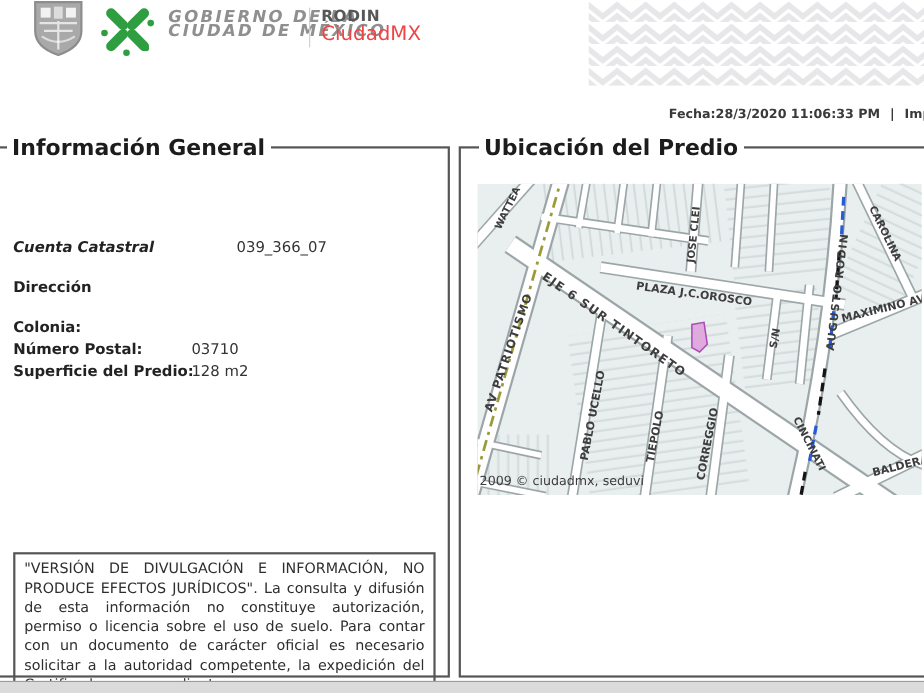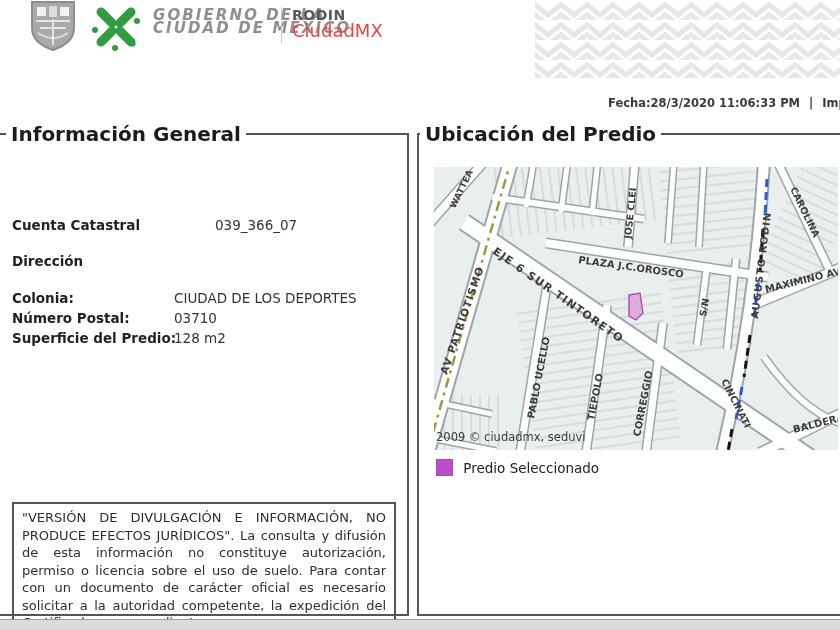--- a/index.html
+++ b/index.html
@@ -21,24 +21,24 @@
   .fecha-line{position:absolute;left:608px;top:96px;font-size:11.5px;font-weight:bold;
     color:#3a3a3a;white-space:nowrap;}
   .fecha-line a{color:#3a3a3a;text-decoration:none;}
   .fecha-sep{margin:0 5px;}
   
   fieldset{position:absolute;border:2px solid #555;background:#fff;margin:0;padding:0;}
   fieldset legend{font-size:20px;font-weight:bold;color:#1c1c1c;padding:0 5px;}
   .fs-left{left:-14px;top:122px;width:419px;height:490px;}
   .fs-left legend{margin-left:18px;}
   .fs-right{left:417px;top:122px;width:500px;height:490px;}
-  .fs-right legend{margin-left:1px;}
+  .fs-right legend{margin-left:16px;}
   
   .row-cuenta{position:absolute;left:24px;top:71px;width:380px;font-size:13.5px;}
-  .row-cuenta .lbl{font-weight:bold;}
+  .row-cuenta .lbl{font-weight:bold;font-style:italic;}
   .row-cuenta .val{position:absolute;left:203px;top:0;color:#333;font-weight:normal;}
   .dir-label{position:absolute;left:24px;top:107px;font-size:13.5px;font-weight:bold;}
   .addr-rows{position:absolute;left:24px;top:142px;width:385px;font-size:13.5px;}
   .addr-row{position:relative;line-height:20px;height:20px;}
   .addr-row .lbl{font-weight:bold;}
   .addr-row .val{position:absolute;left:162px;top:0;color:#333;}
   .disclaimer{position:absolute;left:24px;top:356px;width:364px;height:116px;
     border:2px solid #555;padding:5px 8px;font-size:13px;line-height:17.5px;
     text-align:justify;color:#2e2e2e;overflow:hidden;}
   
@@ -117,21 +117,20 @@
   <div class="row-cuenta">
     <span class="lbl">Cuenta Catastral</span>
     <span class="val">039_366_07</span>
   </div>
 
   <div class="dir-label">Dirección</div>
 
   <div class="addr-rows">
     <div class="addr-row">
       <span class="lbl">Colonia:</span>
-      <span class="val">CIUDAD DE LOS DEPORTES</span>
     </div>
     <div class="addr-row">
       <span class="lbl">Número Postal:</span>
       <span class="val">03710</span>
     </div>
     <div class="addr-row">
       <span class="lbl">Superficie del Predio:</span>
       <span class="val">128 m2</span>
     </div>
   </div>
@@ -237,22 +236,16 @@
           <text transform="translate(287,214) rotate(63)" font-size="9.5">CINCINATI</text>
           <text transform="translate(356,22) rotate(64)" font-size="9.5">CAROLINA</text>
           <text transform="translate(332,126) rotate(-14)" font-size="10">MAXIMINO AV</text>
           <text transform="translate(360,266) rotate(-14)" font-size="10">BALDERA</text>
         </g>
       </g>
     </svg>
     <div class="map-attrib">2009 © ciudadmx, seduvi</div>
   </div>
 
-  <div class="legend-row">
-    <svg class="sw" width="17" height="17">
-      <rect width="17" height="17" stroke="#a143ae" stroke-width="1" fill="#ba4ec5"></rect>
-    </svg>
-    <span>Predio Seleccionado</span>
-  </div>
 
 </fieldset>
 
 <div class="footer-bar"></div>
 
 </body></html>

